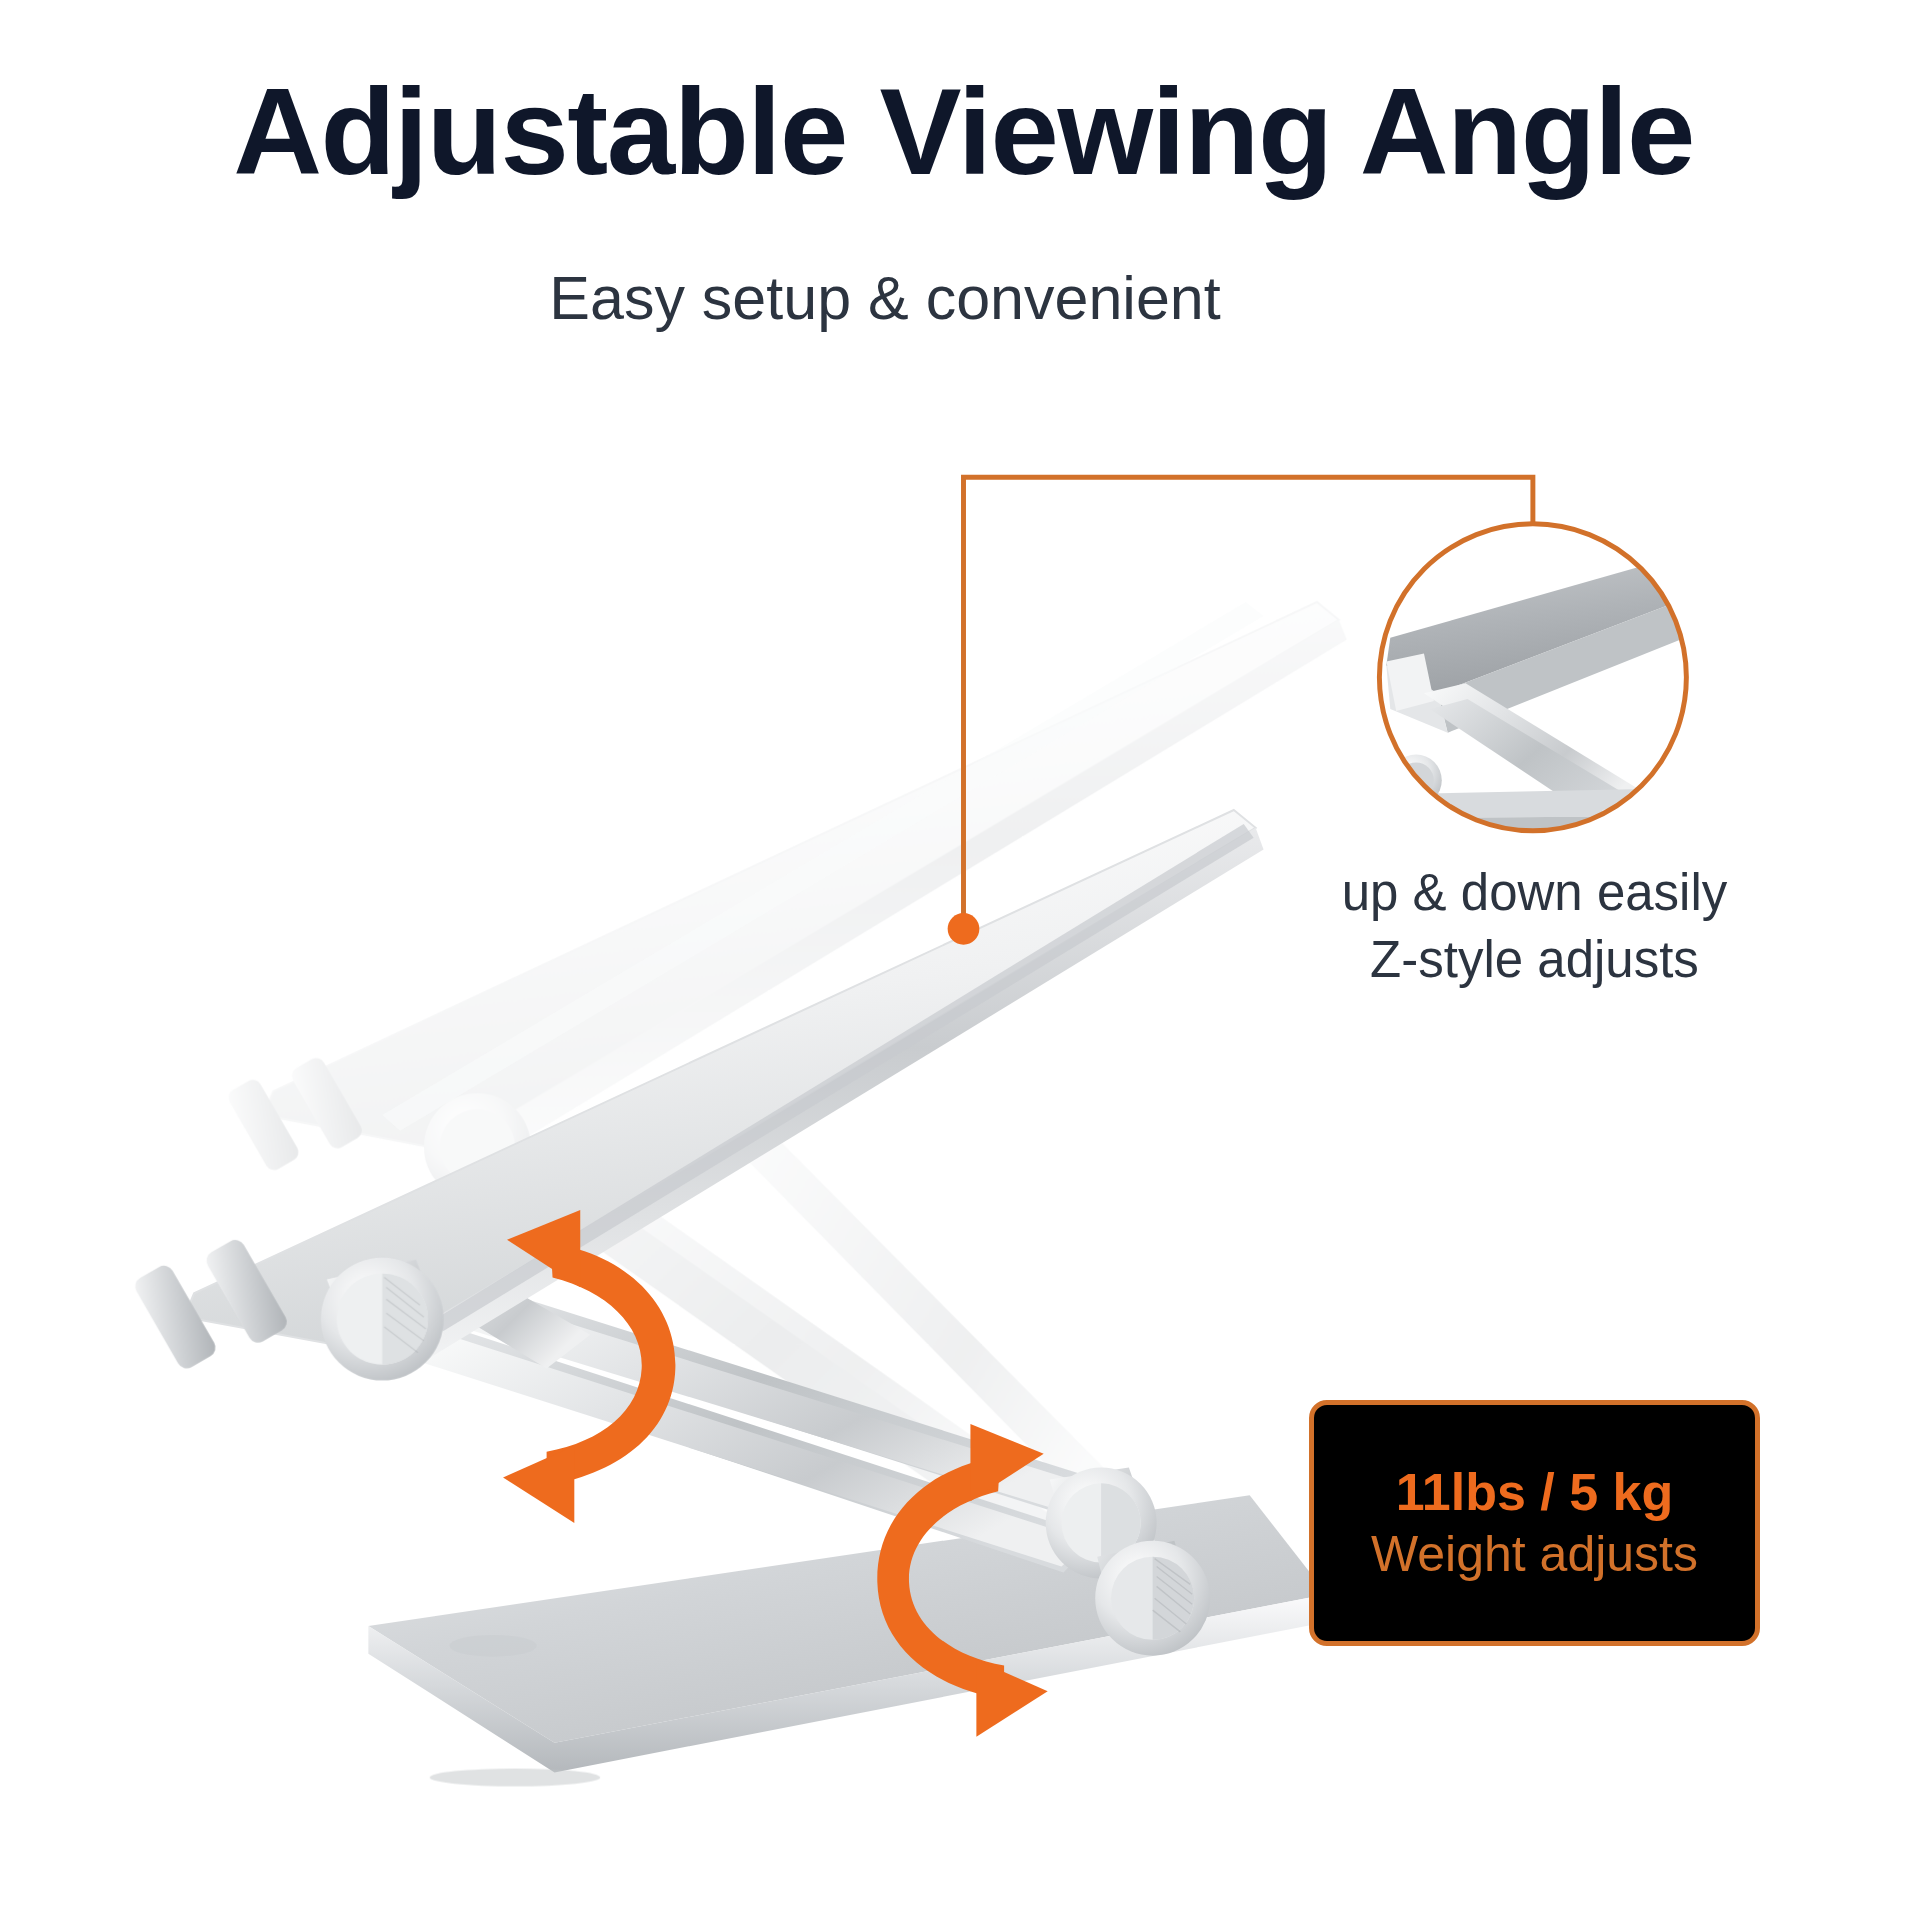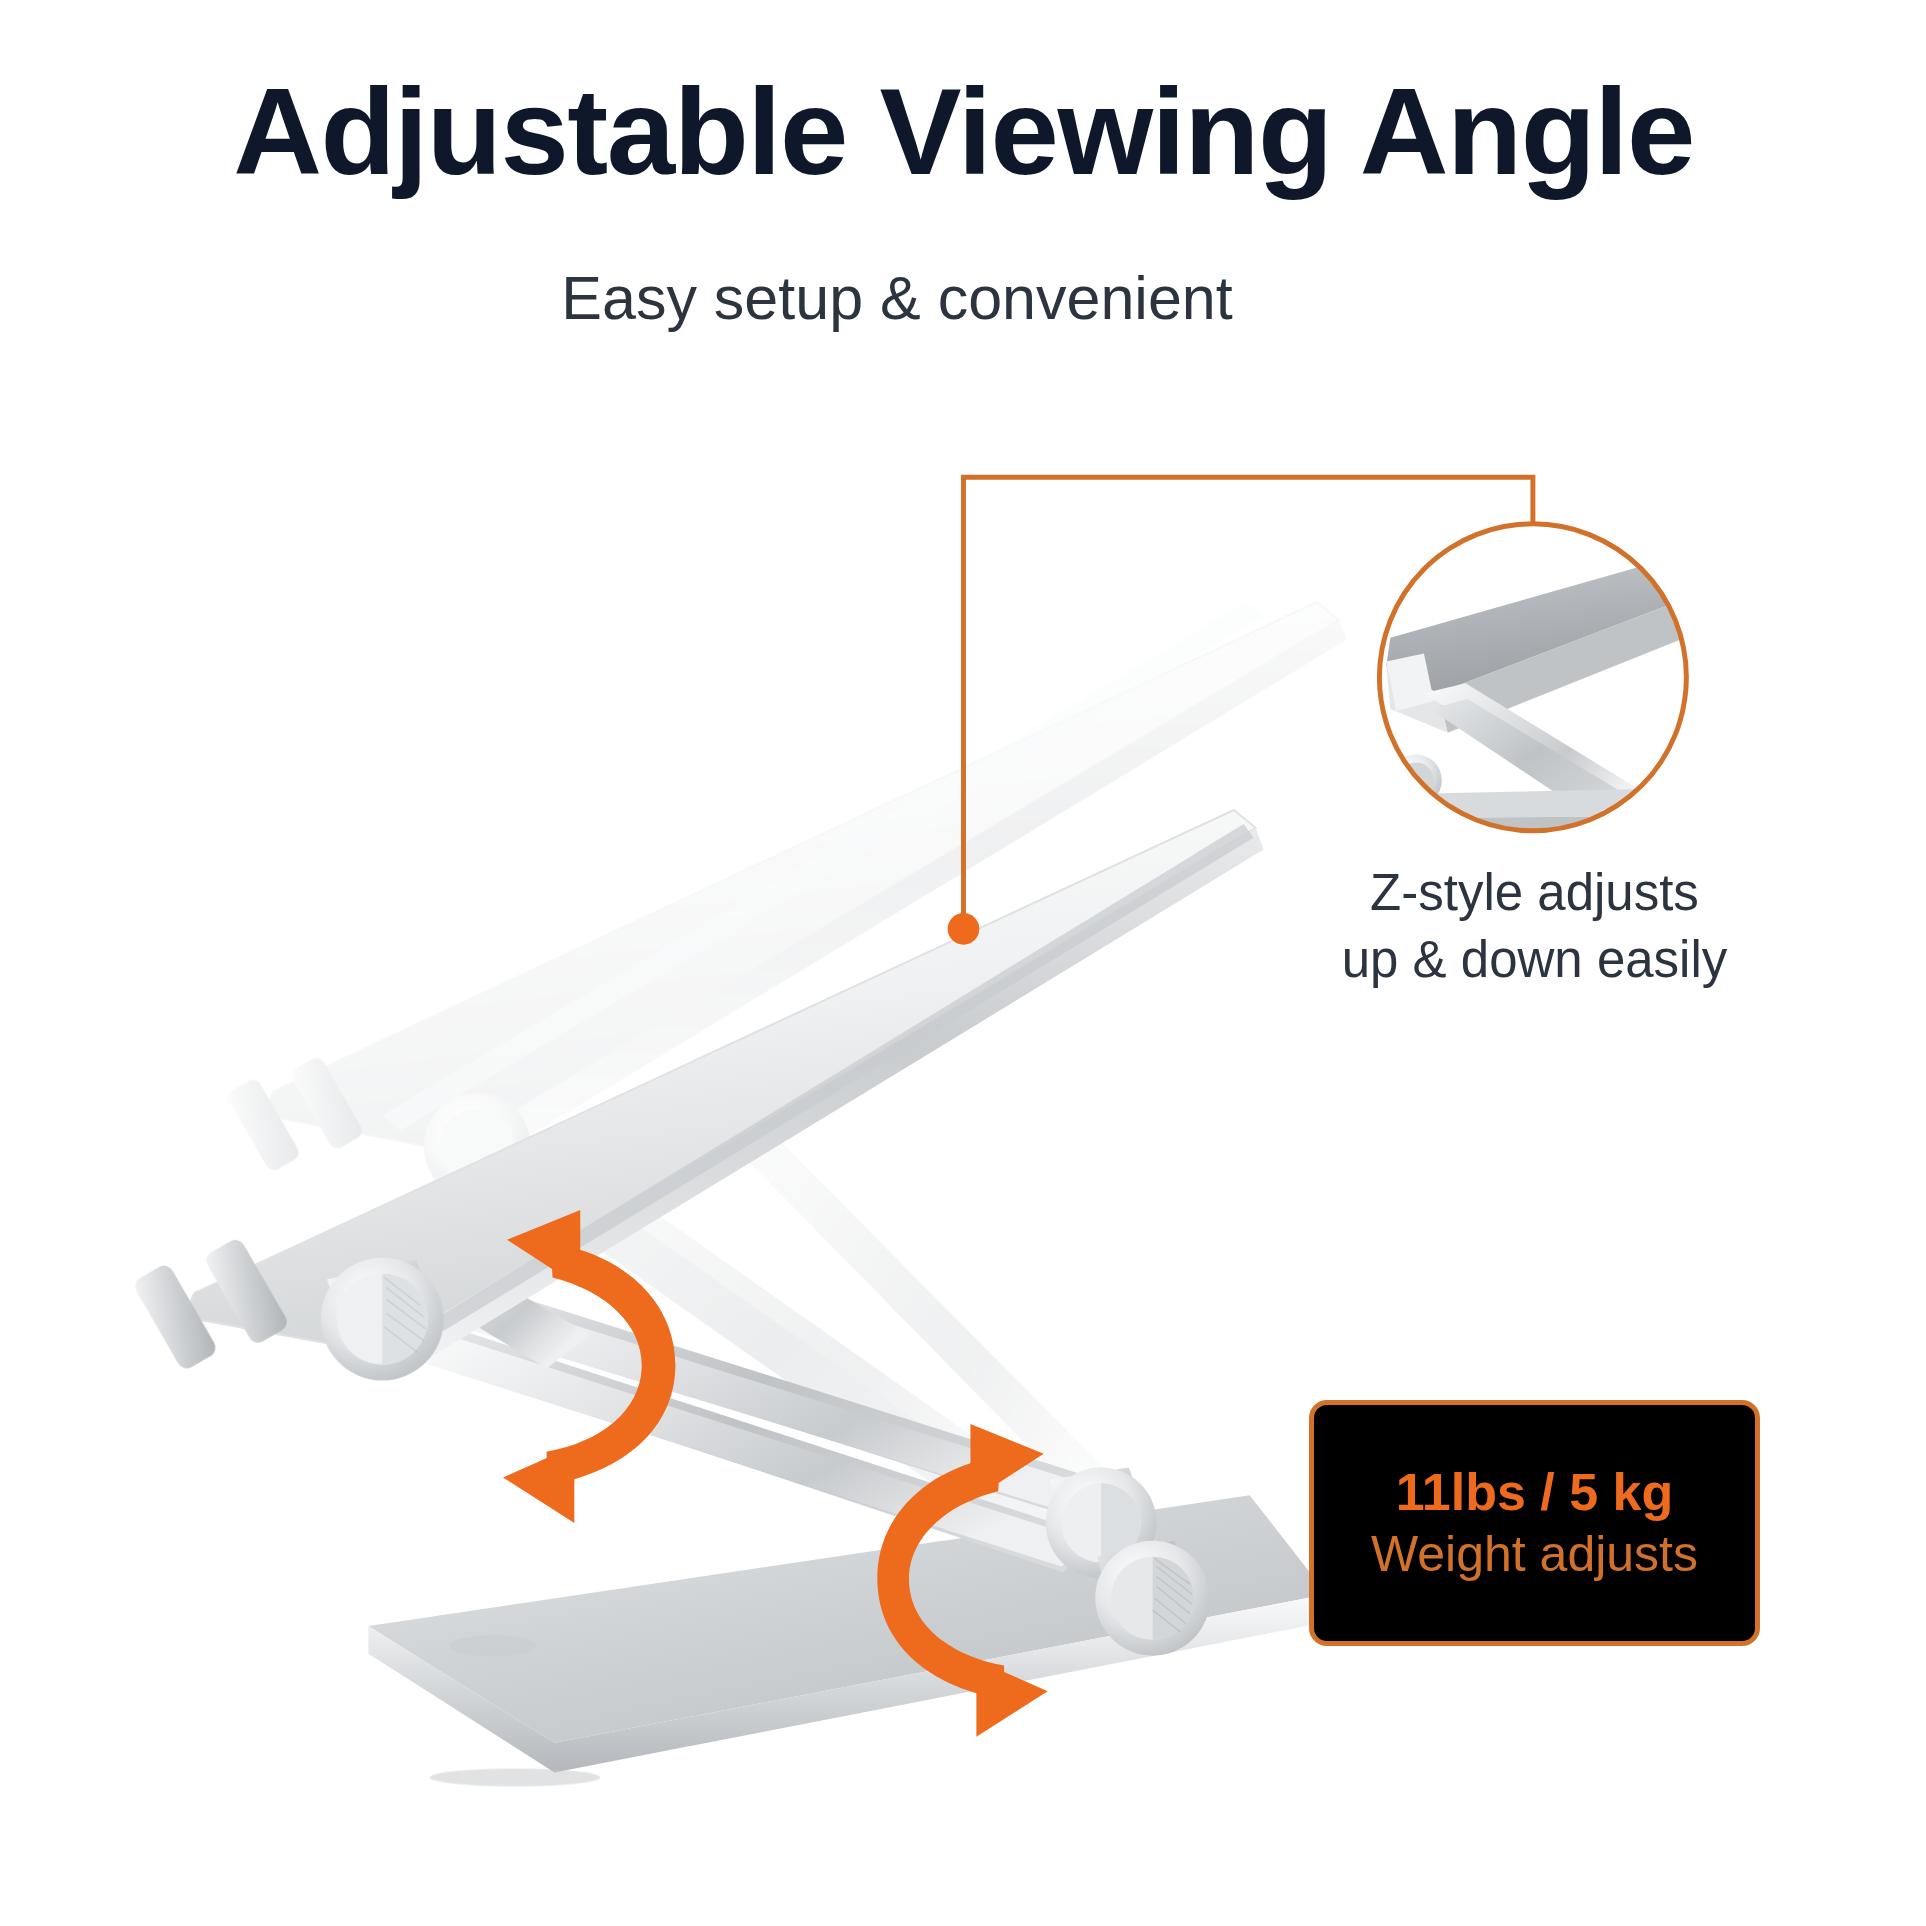--- a/index.html
+++ b/index.html
@@ -39,21 +39,20 @@
     position: absolute;
     top: 265px;
     left: 0;
     width: 1770px;
     text-align: center;
     font-size: 61px;
     font-weight: normal;
     line-height: 1.1;
     color: #2C3440;
     white-space: nowrap;
-    margin-left: 12px;
   }
 
   
   #hero {
     position: absolute;
     top: 0;
     left: 0;
     width: 1927px;
     height: 1927px;
     pointer-events: none;
@@ -300,22 +299,22 @@
         <circle cx="1430" cy="788" r="18" fill="#D3D6D9"></circle>
         <polygon points="1618,818 1664,808 1676,858 1630,868" fill="#E8EAEC"></polygon>
         <circle cx="1664" cy="838" r="28" fill="url(#gKnob)"></circle>
         <circle cx="1664" cy="838" r="19" fill="#CDD0D3"></circle>
       </g>
       <circle cx="1548" cy="684" r="155" fill="none" stroke="#D2712A" stroke-width="5"></circle>
     </g>
   </svg>
 
   <div id="zstyle-caption">
+    <div>up &amp; down easily</div>
     <div>Z-style adjusts</div>
-    <div>up &amp; down easily</div>
   </div>
 
   <div id="weight-box">
     <div id="weight-value">11lbs / 5 kg</div>
     <div id="weight-label">Weight adjusts</div>
   </div>
 
 </div>
 
 

